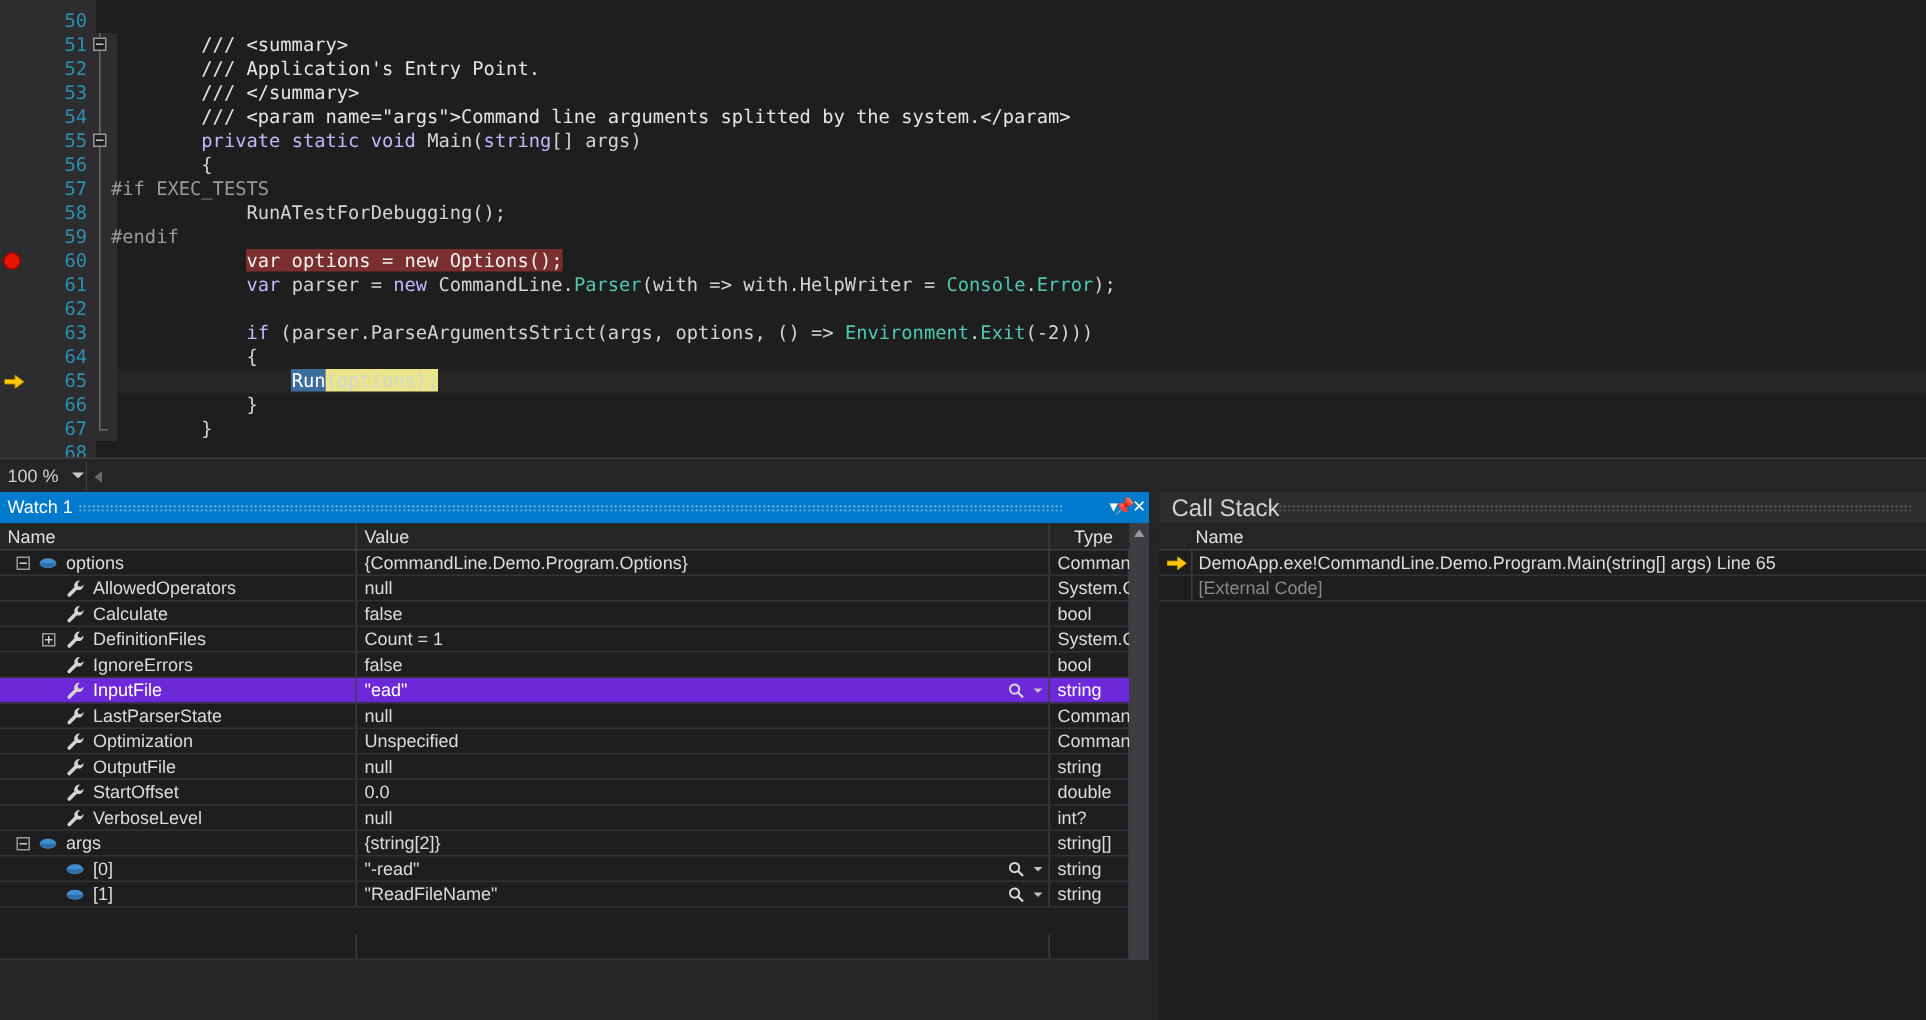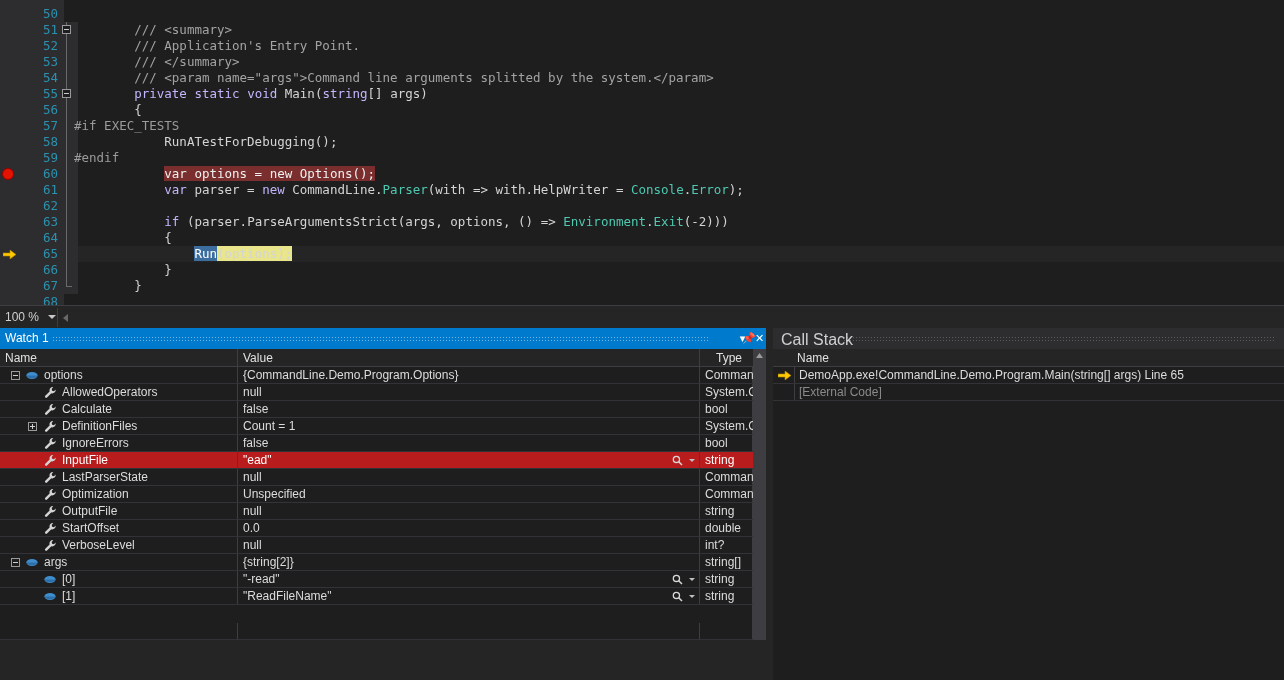--- a/index.html
+++ b/index.html
@@ -44,21 +44,21 @@
     position: absolute; left: 64px; top: 0; width: 10px; height: 16px;
     background: #1e1e1e;
   }
   .ctext {
     position: absolute; left: 74px; top: 0; height: 16px;
     color: #d4d4d4;
   }
 
   
   .kw  { color: #c4b5fd; }
-  .cmt { color: #a3a3a3; }
+  .cmt { color: #e5e5e5; }
   .typ { color: #4ec9b0; }
   .pp  { color: #9b9b9b; }
   .plain { color: #d4d4d4; }
 
   
   .bp-dot {
     position: absolute; left: 2px; top: 2px;
     width: 12px; height: 12px; border-radius: 50%;
     background: #e51400;
     border: 1px solid #9b0000;
@@ -155,21 +155,21 @@
   }
   .hcell {
     position: absolute; top: 0; height: 18px; line-height: 18px;
     color: #e0e0e0; font-size: 12px; padding-left: 5px;
     border-right: 1px solid #3e3e42;
   }
   .wrow {
     position: absolute; left: 0; width: 753px; height: 17px;
     border-bottom: 1px solid #333337;
   }
-  .wrow.sel { background: #b91c1c; }
+  .wrow.sel { background: #6d28d9; }
   .wc-name {
     position: absolute; left: 0; top: 0; width: 238px; height: 16px;
     border-right: 1px solid #3e3e42;
     overflow: hidden;
   }
   .wc-val {
     position: absolute; left: 238px; top: 0; width: 462px; height: 16px;
     border-right: 1px solid #3e3e42;
     overflow: hidden;
   }

